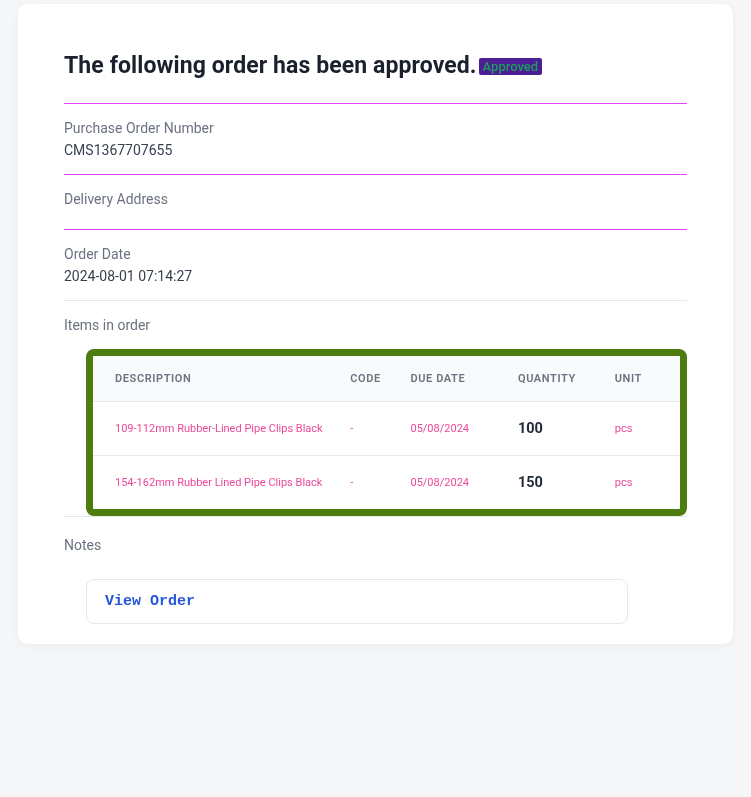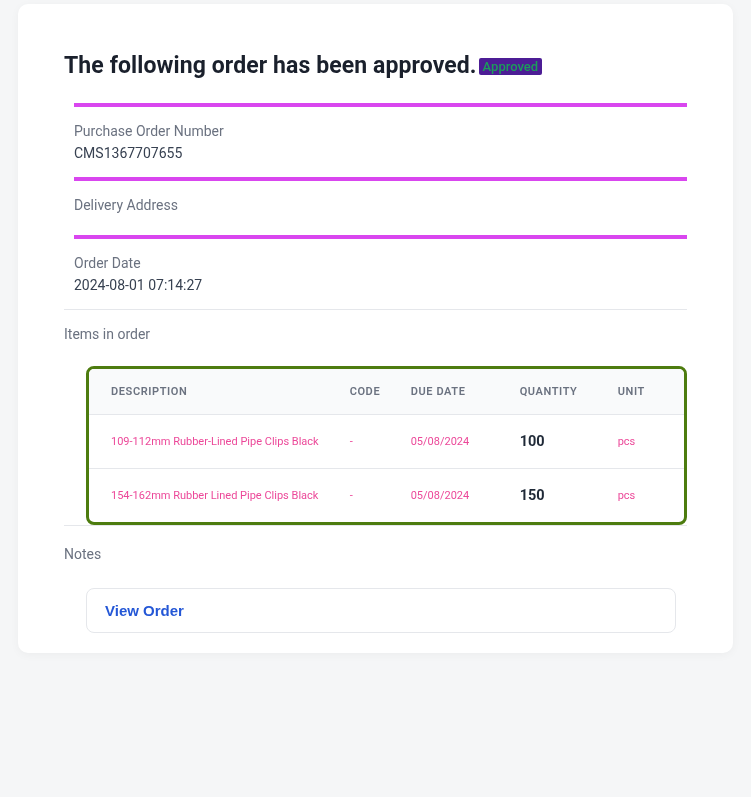--- a/index.html
+++ b/index.html
@@ -38,45 +38,44 @@
     color: #1c9d5a;
     font-size: 13px;
     font-weight: 500;
     padding: 1px 4px 1px 4px;
     border-radius: 2px;
     margin-left: 2px;
     position: relative;
     top: -2px;
   }
   .section {
-    border-top: 4px solid #d946ef;
+    border-top: 1px solid #d946ef;
     padding: 16px 0 16px 0;
-    margin-left: 10px;
   }
   .label {
     font-size: 14px;
     color: #6b7280;
     margin-bottom: 6px;
   }
   .value {
     font-size: 14px;
     color: #374151;
   }
   .items-section {
     border-top: 1px solid #e5e7eb;
     padding: 16px 0 0 0;
   }
   .items-label {
     font-size: 14px;
     color: #6b7280;
-    margin-bottom: 24px;
+    margin-bottom: 16px;
   }
   .table-wrap {
     margin-left: 22px;
-    border: 3px solid #4d7c0f;
+    border: 7px solid #4d7c0f;
     border-radius: 8px;
     overflow: hidden;
   }
   table {
     width: 100%;
     border-collapse: collapse;
   }
   thead th {
     background: #f9fafb;
     font-size: 11px;
@@ -107,31 +106,32 @@
   .notes-section {
     border-top: 1px solid #e5e7eb;
     padding: 20px 0 26px 0;
   }
   .notes-label {
     font-size: 14px;
     color: #6b7280;
   }
   .view-btn {
     display: block;
-    width: 590px;
+    width: 542px;
     margin-left: 22px;
     border: 1px solid #e5e7eb;
     border-radius: 8px;
     background: #ffffff;
     text-align: left;
     padding: 13px 18px;
     font-size: 15px;
     font-weight: 600;
     color: #2457d6;
     cursor: pointer;
+    font-family: Liberation Mono, monospace;
   }
 </style>
 </head>
 <body>
 
 <div class="card">
 
   <div class="heading-row">
     <span class="heading">The following order has been approved.</span>
     <span class="badge">Approved</span>

